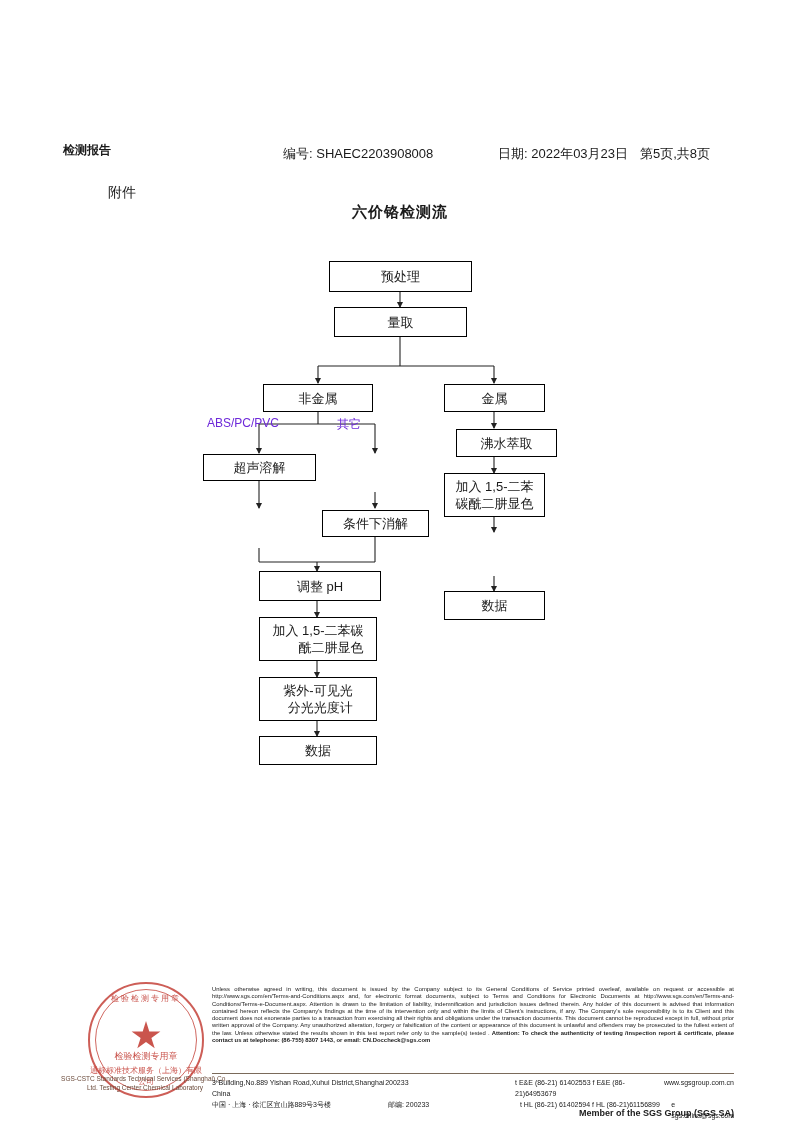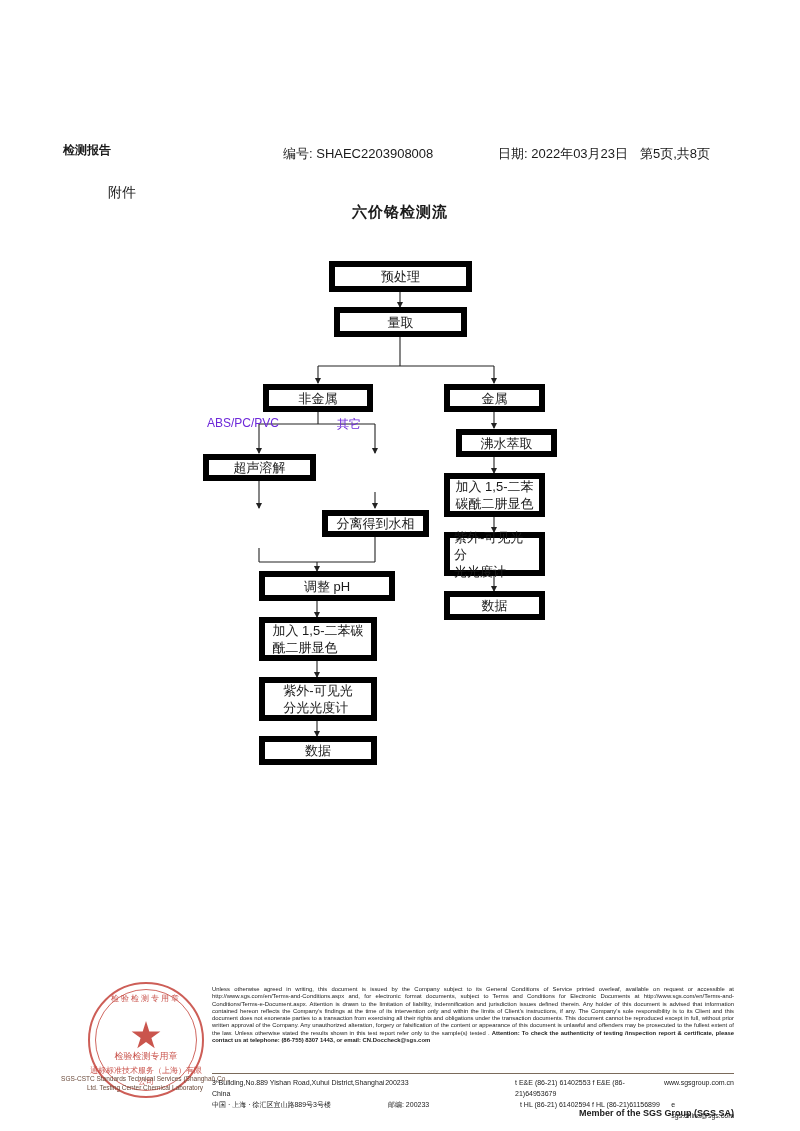--- a/index.html
+++ b/index.html
@@ -101,26 +101,26 @@
   .flow {
     position: absolute;
     left: 0;
     top: 0;
     width: 800px;
     height: 800px;
   }
   .node {
     position: absolute;
     box-sizing: border-box;
-    border: 6px solid #000000;
+    border: 1px solid #000000;
     background: #fff;
     display: flex;
     align-items: center;
     justify-content: center;
-    text-align: left;
+    text-align: right;
     font-size: 13px;
     line-height: 17px;
     padding: 2px 4px;
     white-space: pre-line;
   }
   .branch-label {
     position: absolute;
     font-size: 12px;
     color: #6d28d9;
     white-space: nowrap;
@@ -314,29 +314,27 @@
     <div class="branch-label" style="left:207px; top:416px;">ABS/PC/PVC</div>
 
     <div class="branch-label" style="left:337px; top:416px;">其它</div>
 
     <div class="node" style="left:203px; top:454px; width:113px; height:27px;">超声溶解</div>
 
 
     <div class="node" style="left:444px; top:429px; width:101px; height:28px;margin-left:12px;">沸水萃取</div>
 
 
-    <div class="node" style="left:322px; top:510px; width:107px; height:27px;">分离得到水相</div>
+    <div class="node" style="left:322px; top:510px; width:107px; height:27px;">条件下消解</div>
 
     <div class="node" style="left:444px; top:473px; width:101px; height:44px;">加入 1,5-二苯
 碳酰二肼显色</div>
 
-    <div class="node" style="left:259px; top:571px; width:136px; height:30px;">调整 pH</div>
-
-    <div class="node" style="left:444px; top:532px; width:101px; height:44px;">紫外-可见光分
-光光度计</div>
+    <div class="node" style="left:259px; top:571px; width:122px; height:30px;">调整 pH</div>
+
 
     <div class="node" style="left:259px; top:617px; width:118px; height:44px;">加入 1,5-二苯碳
 酰二肼显色</div>
 
     <div class="node" style="left:444px; top:591px; width:101px; height:29px;">数据</div>
 
     <div class="node" style="left:259px; top:677px; width:118px; height:44px;">紫外-可见光
 分光光度计</div>
 
     <div class="node" style="left:259px; top:736px; width:118px; height:29px;">数据</div>

